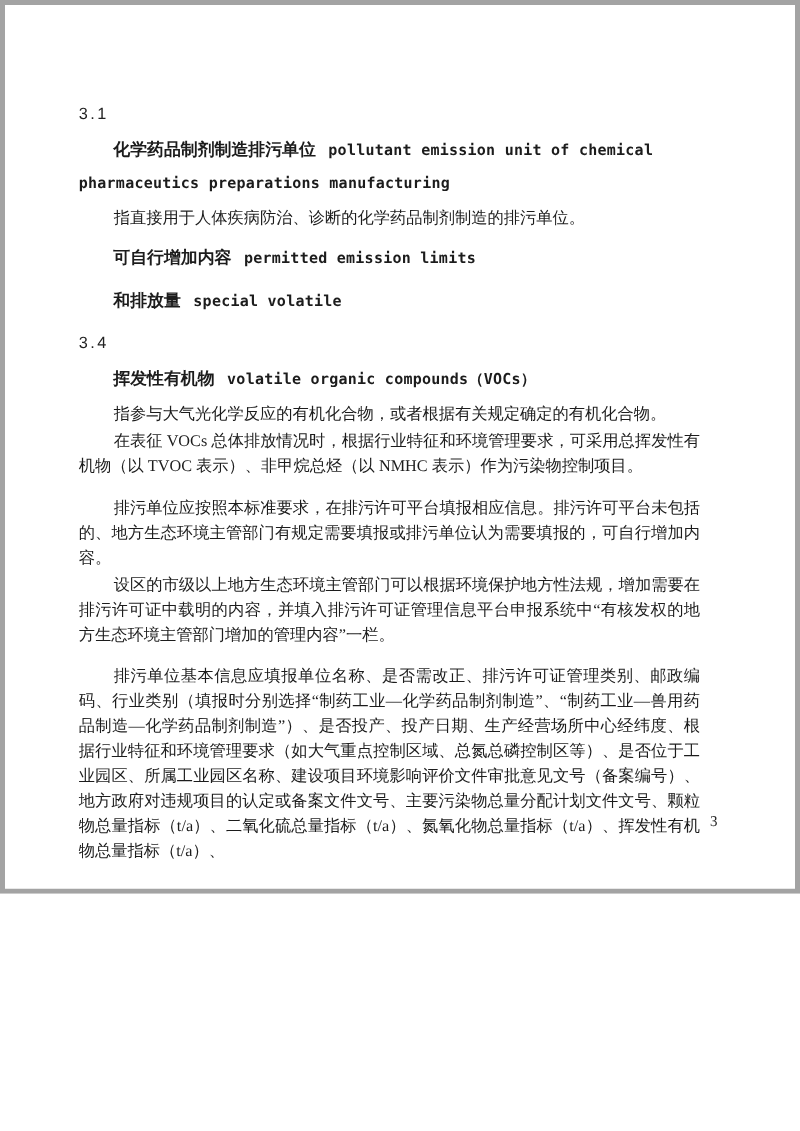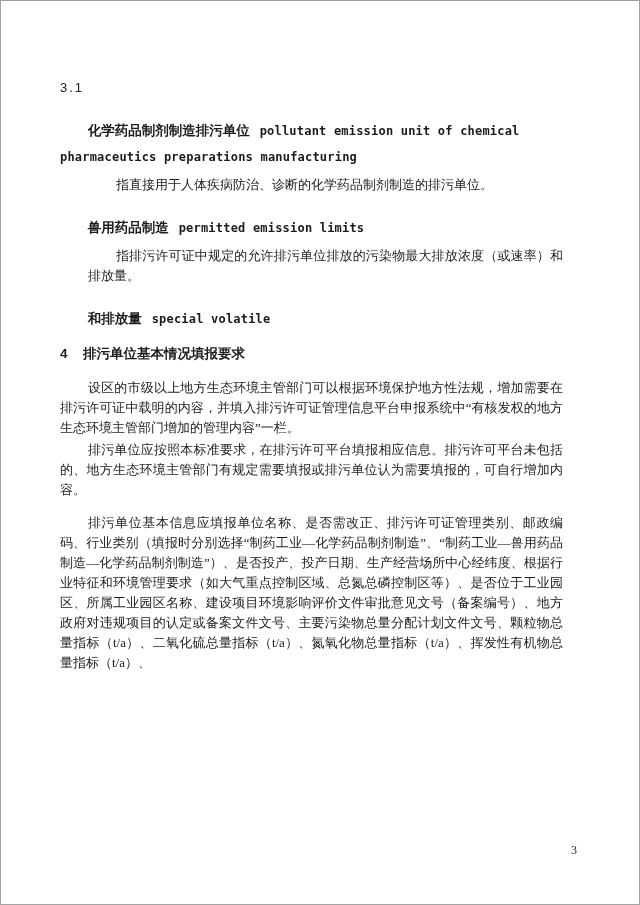--- a/index.html
+++ b/index.html
@@ -1,40 +1,40 @@
 <!DOCTYPE html>
 <html><head>
 <meta charset="utf-8">
 <style>
   html, body { margin: 0; padding: 0; background: #ffffff; }
   .page {
     position: relative;
     width: 640px;
-    height: 905px;
+    height: 715px;
     box-sizing: border-box;
     background: #ffffff;
-    border: 1px solid #a3a3a3;
+    border: 4px solid #a3a3a3;
     padding: 76px 76px 0 59px;
     overflow: hidden;
     color: #1c1c1c;
     font-family: "Liberation Serif", "DejaVu Serif", serif;
   }
   
   .term { margin: 0; }
   .term + .term { margin-top: 9px; }
   .term-num {
     margin: 0;
     font-family: "Liberation Sans", "DejaVu Sans", sans-serif;
     font-size: 13px;
     line-height: 21px;
     letter-spacing: 2px;
     color: #222;
   }
   .term-head {
-    margin: 20px 0 0 0;
+    margin: 6px 0 0 0;
     font-family: "Liberation Sans", "DejaVu Sans", sans-serif;
     font-weight: bold;
     font-size: 13.5px;
     line-height: 25px;
     text-indent: 2.05em;
     text-align: left;
   }
   .term-en {
     font-family: "DejaVu Sans Mono", "Liberation Mono", monospace;
     font-size: 12px;
@@ -43,21 +43,21 @@
     letter-spacing: 0.2px;
   }
   
   .para {
     margin: 0;
     font-size: 13px;
     line-height: 20px;
     text-indent: 2.15em;
     text-align: justify;
   }
-  .term-head + .para { margin-top: 5px; margin-left: 28px; }
+  .term-head + .para { margin-top: 5px; }
   
   .chapter { margin-top: 11px; }
   .chap-head, .sub-head {
     margin: 0;
     font-family: "Liberation Sans", "DejaVu Sans", sans-serif;
     font-weight: bold;
     font-size: 13.5px;
     line-height: 22px;
   }
   .head-num { margin-right: 14px; letter-spacing: 1.5px; }
@@ -79,35 +79,39 @@
 
 <div class="page">
 
   <section class="term">
     <p class="term-num">3.1</p>
     <p class="term-head"><span>化学药品制剂制造排污单位</span><span class="term-en">pollutant emission unit of chemical pharmaceutics preparations manufacturing</span></p>
     <p class="para">指直接用于人体疾病防治、诊断的化学药品制剂制造的排污单位。</p>
   </section>
 
   <section class="term">
-    <p class="term-head"><span>兽用药品制造</span><span class="term-en">permitted emission limits</span></p>
-    <p class="para">指排污许可证中规定的允许排污单位排放的污染物最大排放浓度（或速率）和排放量。</p>
+    <p class="term-head"><span>可自行增加内容</span><span class="term-en">permitted emission limits</span></p>
   </section>
 
   <section class="term">
     <p class="term-head"><span>和排放量</span><span class="term-en">special volatile</span></p>
   </section>
 
+  <section class="term">
+    <p class="term-num">3.4</p>
+    <p class="term-head"><span>挥发性有机物</span><span class="term-en">volatile organic compounds（VOCs）</span></p>
+    <p class="para">指参与大气光化学反应的有机化合物，或者根据有关规定确定的有机化合物。</p>
+    <p class="para">在表征 VOCs 总体排放情况时，根据行业特征和环境管理要求，可采用总挥发性有机物（以 TVOC 表示）、非甲烷总烃（以 NMHC 表示）作为污染物控制项目。</p>
+  </section>
 
   <section class="chapter">
-    <h2 class="chap-head"><span class="head-num">4</span><span>排污单位基本情况填报要求</span></h2>
 
     <section class="sub-section">
+      <p class="para">排污单位应按照本标准要求，在排污许可平台填报相应信息。排污许可平台未包括的、地方生态环境主管部门有规定需要填报或排污单位认为需要填报的，可自行增加内容。</p>
       <p class="para">设区的市级以上地方生态环境主管部门可以根据环境保护地方性法规，增加需要在排污许可证中载明的内容，并填入排污许可证管理信息平台申报系统中“有核发权的地方生态环境主管部门增加的管理内容”一栏。</p>
-      <p class="para">排污单位应按照本标准要求，在排污许可平台填报相应信息。排污许可平台未包括的、地方生态环境主管部门有规定需要填报或排污单位认为需要填报的，可自行增加内容。</p>
     </section>
 
     <section class="sub-section">
       <p class="para">排污单位基本信息应填报单位名称、是否需改正、排污许可证管理类别、邮政编码、行业类别（填报时分别选择“制药工业—化学药品制剂制造”、“制药工业—兽用药品制造—化学药品制剂制造”）、是否投产、投产日期、生产经营场所中心经纬度、根据行业特征和环境管理要求（如大气重点控制区域、总氮总磷控制区等）、是否位于工业园区、所属工业园区名称、建设项目环境影响评价文件审批意见文号（备案编号）、地方政府对违规项目的认定或备案文件文号、主要污染物总量分配计划文件文号、颗粒物总量指标（t/a）、二氧化硫总量指标（t/a）、氮氧化物总量指标（t/a）、挥发性有机物总量指标（t/a）、</p>
     </section>
   </section>
 
   <div class="page-num">3</div>
 </div>
 

